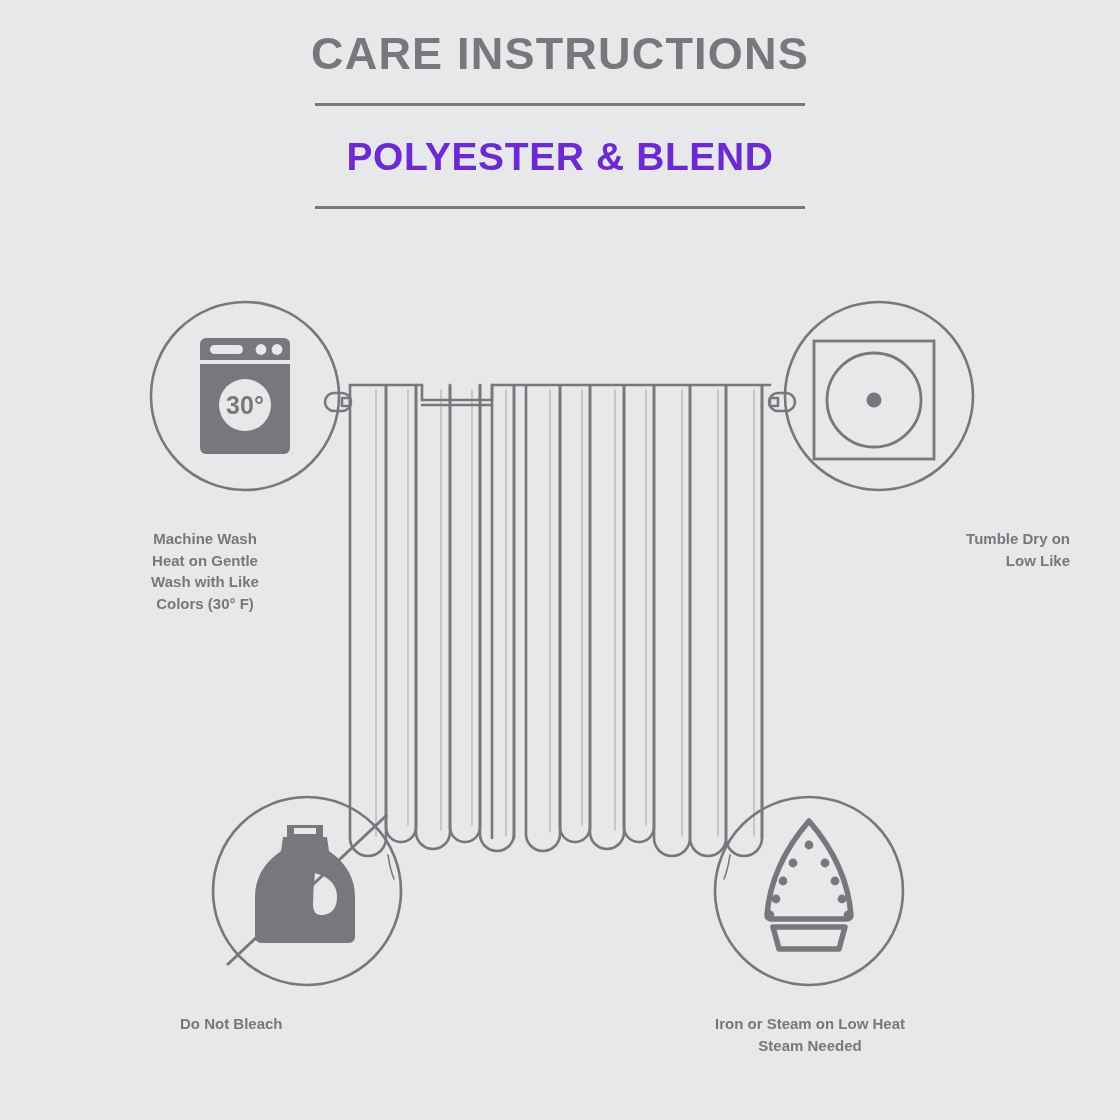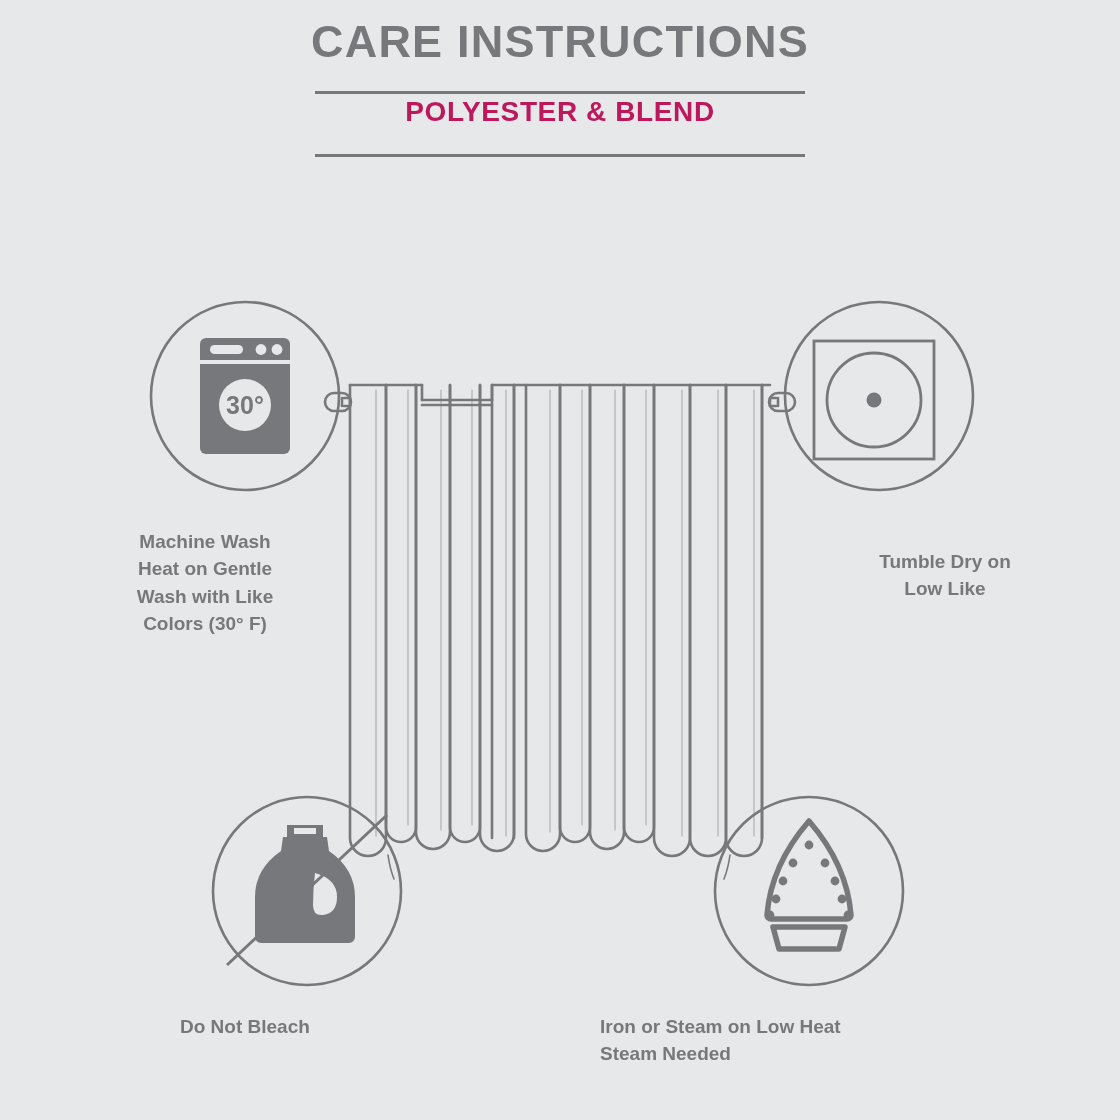--- a/index.html
+++ b/index.html
@@ -22,43 +22,44 @@
 
   
   .header {
     position: absolute;
     left: 0;
     top: 0;
     width: 1120px;
     text-align: center;
   }
   .title-main {
-    margin: 0;
+    margin: 12px;
     padding-top: 18px;
     font-size: 45px;
     font-weight: bold;
     letter-spacing: 1.2px;
     color: #77787b;
     line-height: 1.05;
   }
   .rule {
     width: 490px;
     height: 3px;
     background: #77787b;
     margin: 26px auto 0 auto;
   }
   .rule.second {
     margin-top: 24px;
   }
   .subtitle {
     margin: 0;
-    font-size: 28px;
+    padding-top: 26px;
+    font-size: 39px;
     font-weight: bold;
     letter-spacing: 0.6px;
-    color: #be185d;
+    color: #6d28d9;
     line-height: 1.28;
   }
 
   
   .badge {
     position: absolute;
     width: 196px;
     height: 196px;
   }
   .badge-ring {
@@ -77,47 +78,46 @@
   }
   #badge-wash  { left: 147px; top: 298px; }
   #badge-dry   { left: 781px; top: 298px; }
   #badge-bleach{ left: 209px; top: 793px; }
   #badge-iron  { left: 711px; top: 793px; }
 
   
   .caption {
     position: absolute;
     color: #77787b;
-    font-size: 19px;
+    font-size: 15px;
     font-weight: bold;
     line-height: 1.44;
   }
   #caption-wash {
     left: 85px;
     top: 528px;
     width: 240px;
     text-align: center;
   }
   #caption-dry {
     left: 820px;
     top: 528px;
     width: 250px;
-    text-align: center;
-    margin-top: 20px;
+    text-align: right;
   }
   #caption-bleach {
     left: 180px;
     top: 1013px;
     width: 258px;
   }
   #caption-iron {
     left: 600px;
     top: 1013px;
     width: 420px;
-    text-align: left;
+    text-align: center;
   }
 
   
   #curtain {
     position: absolute;
     left: 310px;
     top: 368px;
     width: 500px;
     height: 520px;
   }

